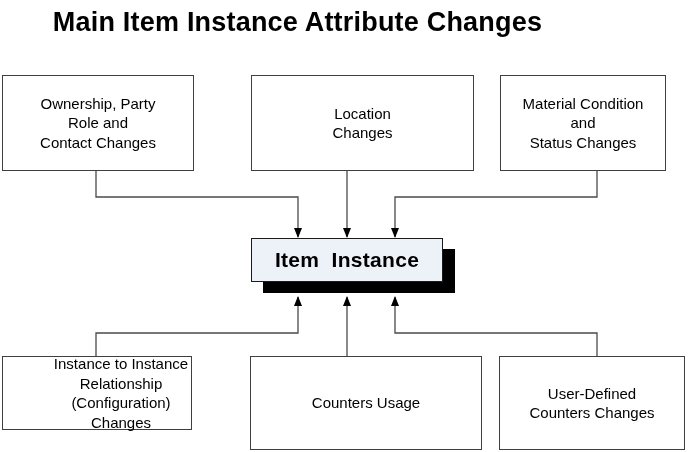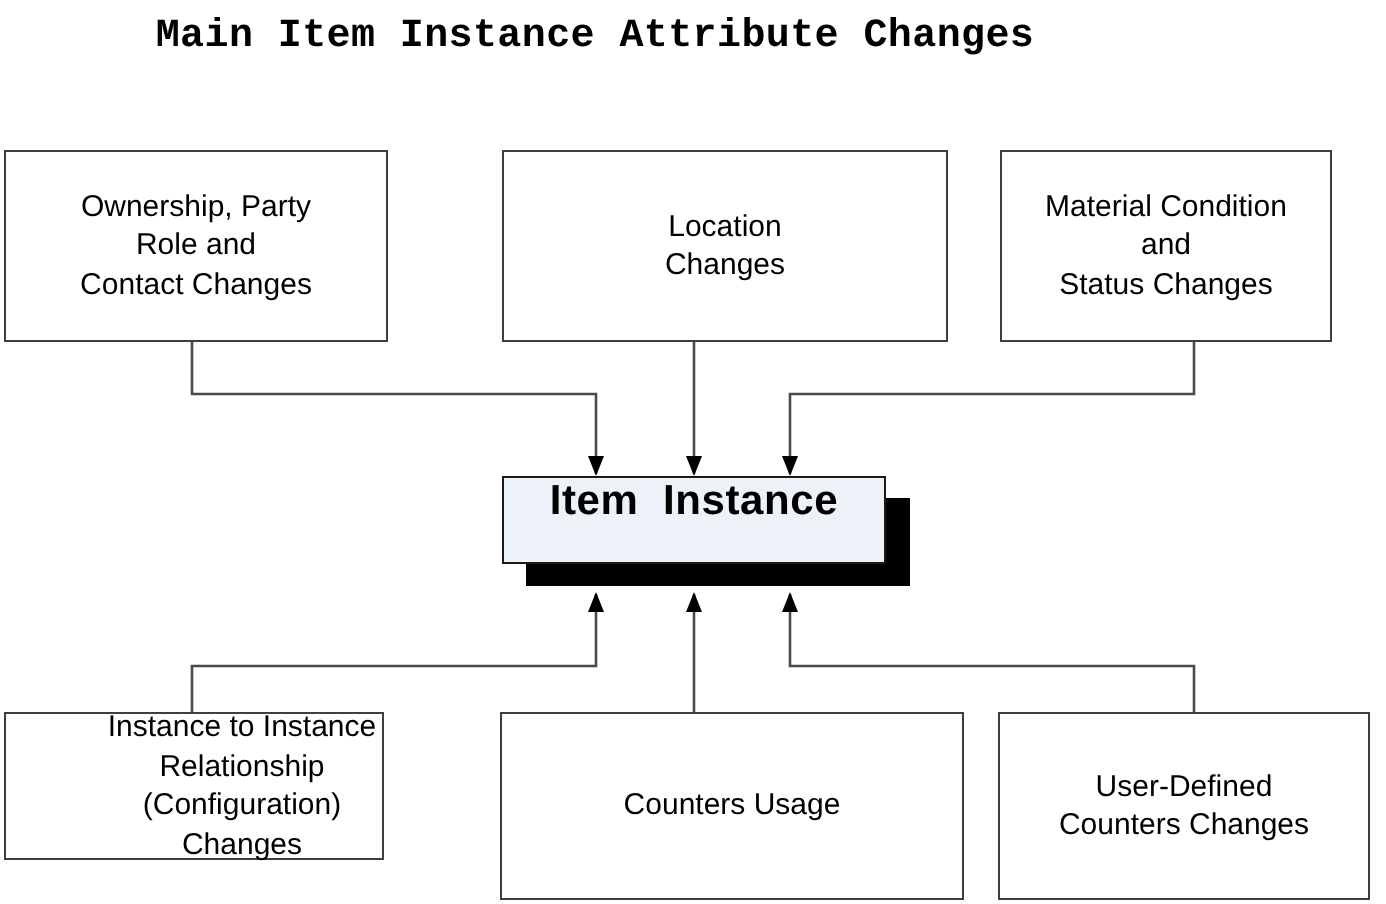--- a/index.html
+++ b/index.html
@@ -21,24 +21,23 @@
     width: 693px;
     height: 452px;
     background: var(--background);
     overflow: hidden;
   }
   .diagram-title {
     position: absolute;
     left: 0; top: 7px;
     width: 595px;
     text-align: center;
-    font-size: 20px;
+    font-size: 27px;
     font-weight: bold;
     letter-spacing: 0.2px;
-    font-family: Liberation Mono, monospace;
   }
   .connectors {
     position: absolute;
     left: 0; top: 0;
     width: 693px;
     height: 452px;
   }
   .connectors polyline {
     fill: none;
     stroke: var(--connector);
@@ -69,20 +68,21 @@
     width: 192px; height: 44px;
     background: var(--center-shadow);
   }
   .center-box {
     position: absolute;
     left: 251px; top: 238px;
     width: 192px; height: 44px;
     background: var(--center-fill);
     border: 1px solid var(--center-border);
     display: flex;
+    align-items: center;
     justify-content: center;
     font-size: 21px;
     font-weight: bold;
     white-space: pre;
     letter-spacing: 0.3px;
   }
 </style>
 </head>
 <body>
 

